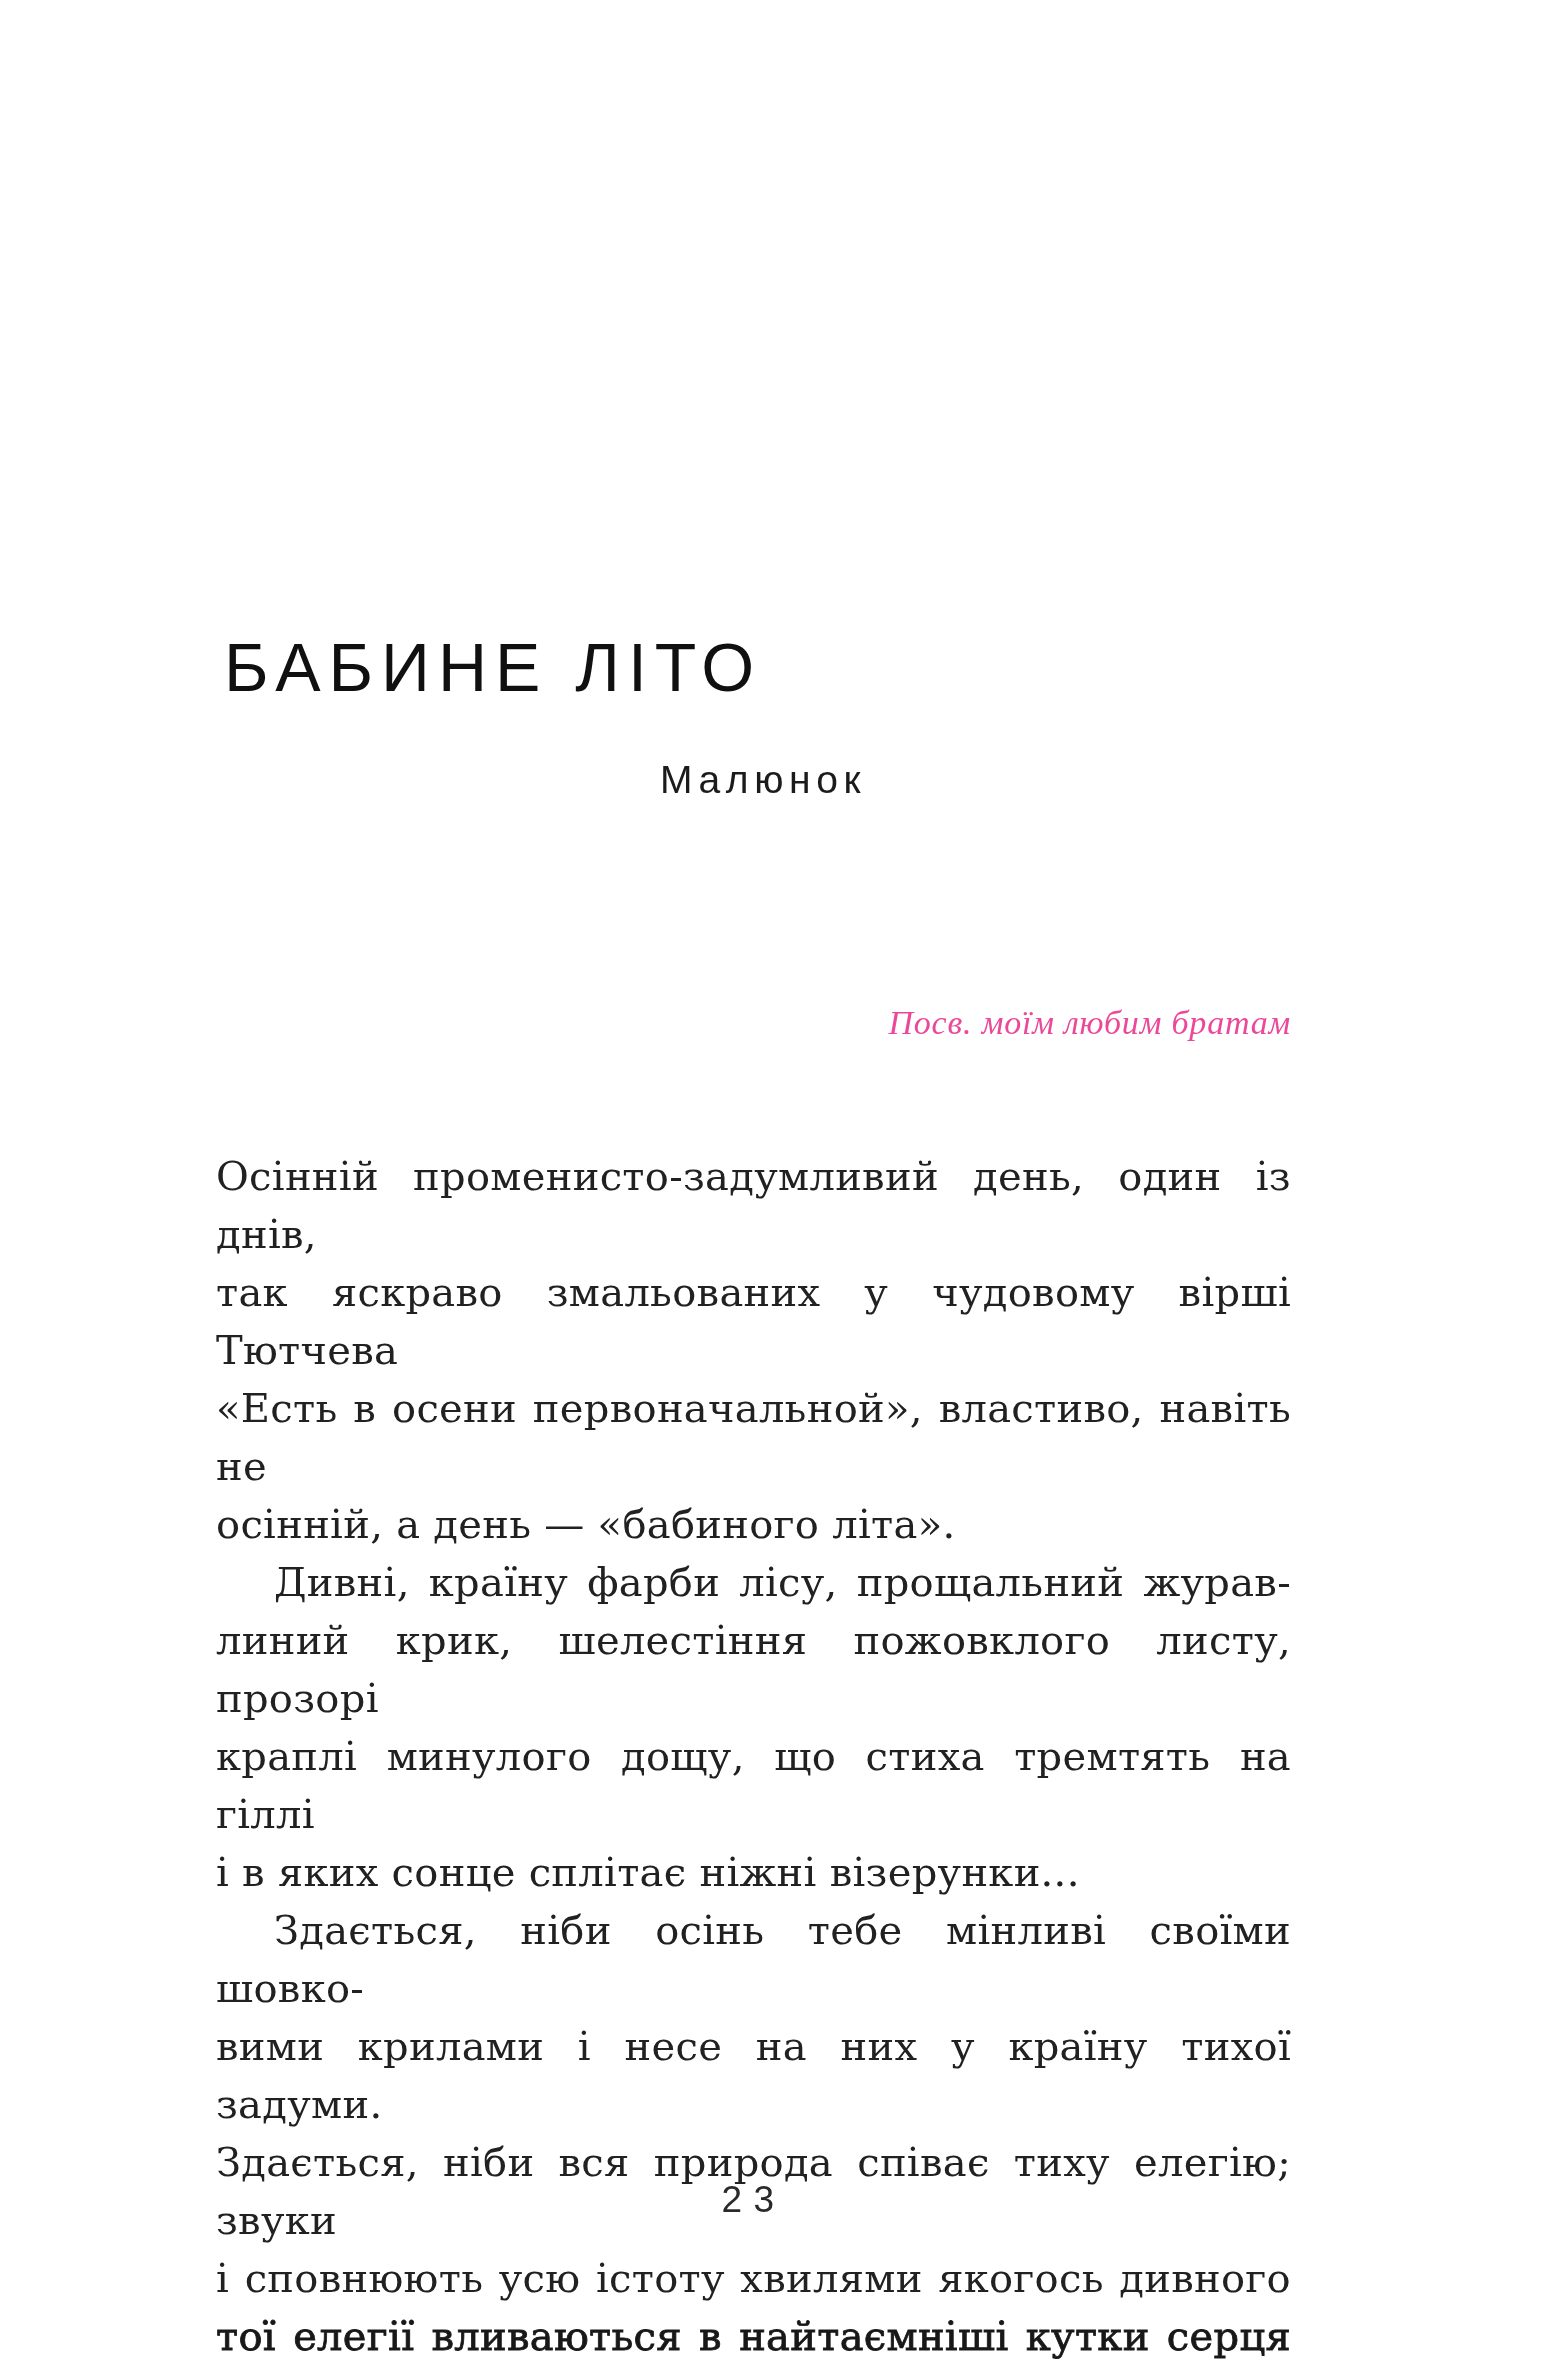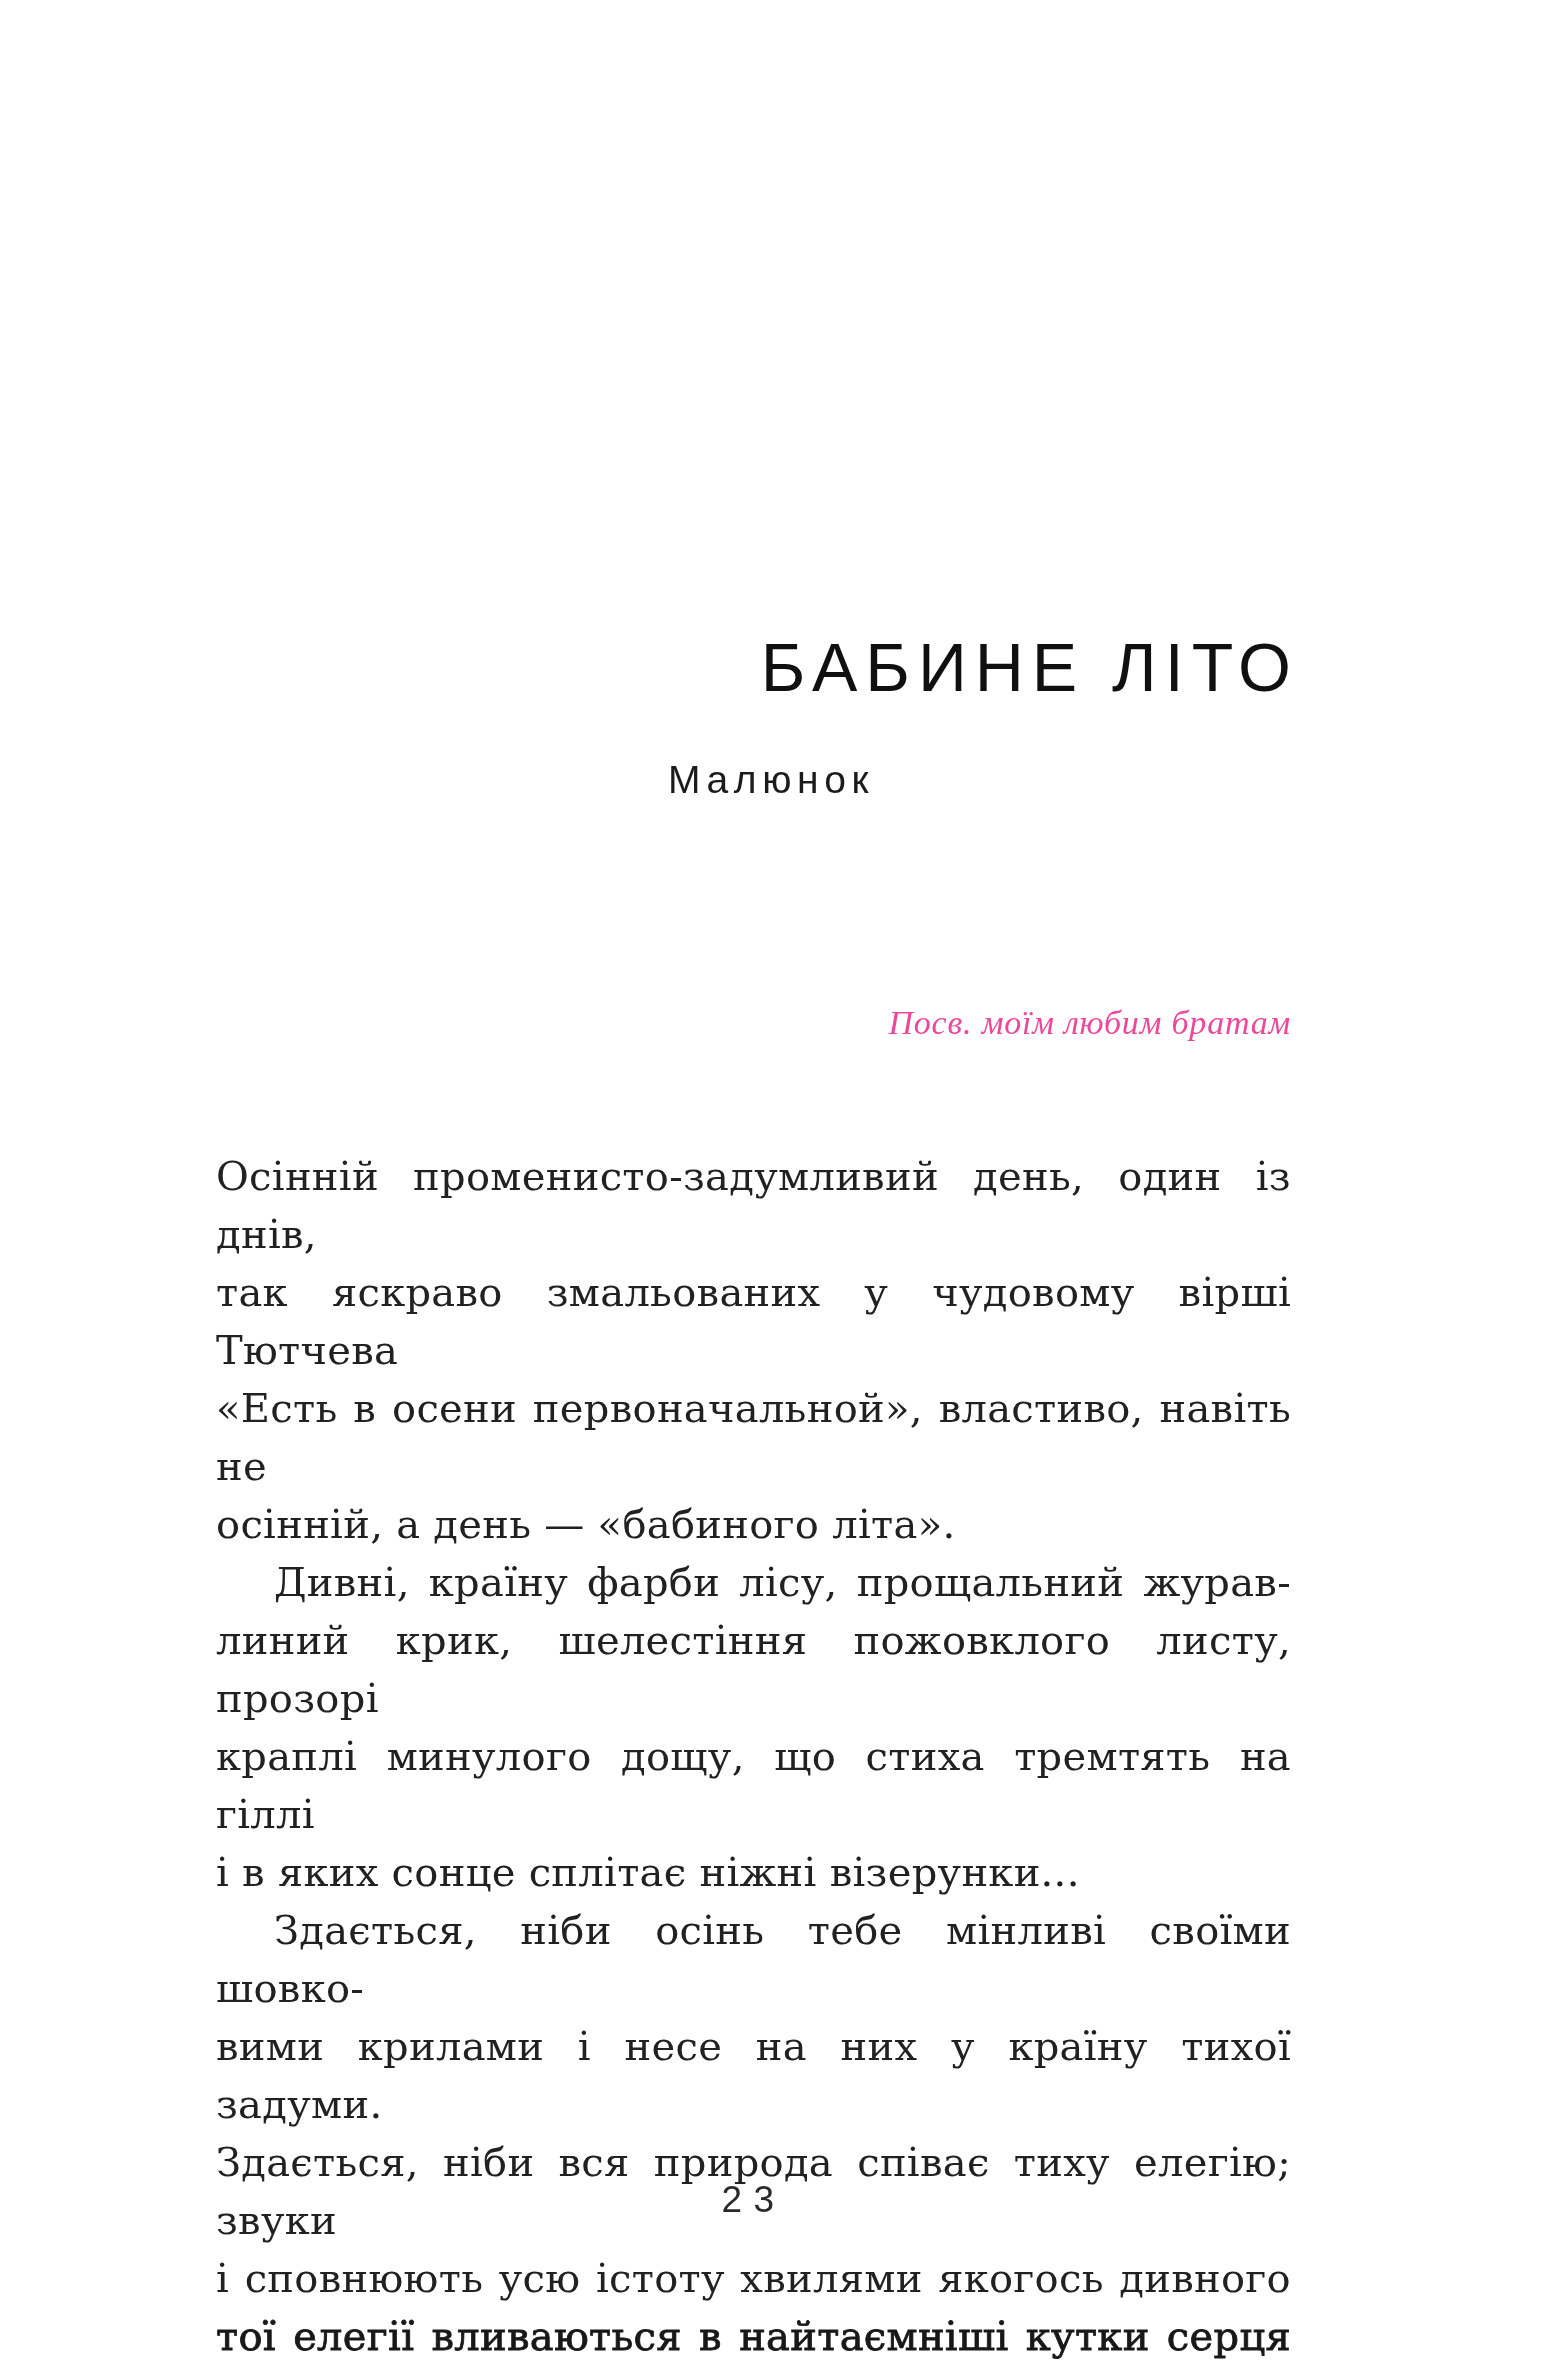--- a/index.html
+++ b/index.html
@@ -20,27 +20,27 @@
     left: 216px;
     width: 1075px;
     top: 633px;
     margin: 0;
     font-family: "Liberation Sans", sans-serif;
     font-size: 68px;
     font-weight: 500;
     line-height: 1;
     letter-spacing: 8px;
     padding-left: 8px;
-    text-align: right;
+    text-align: left;
     color: #101010;
     white-space: nowrap;
   }
   .chapter-subtitle {
     position: absolute;
-    left: 228px;
+    left: 220px;
     width: 1075px;
     top: 760px;
     margin: 0;
     font-family: "Liberation Sans", sans-serif;
     font-size: 39px;
     font-weight: 500;
     line-height: 1;
     letter-spacing: 5.6px;
     padding-left: 5.6px;
     text-align: center;

